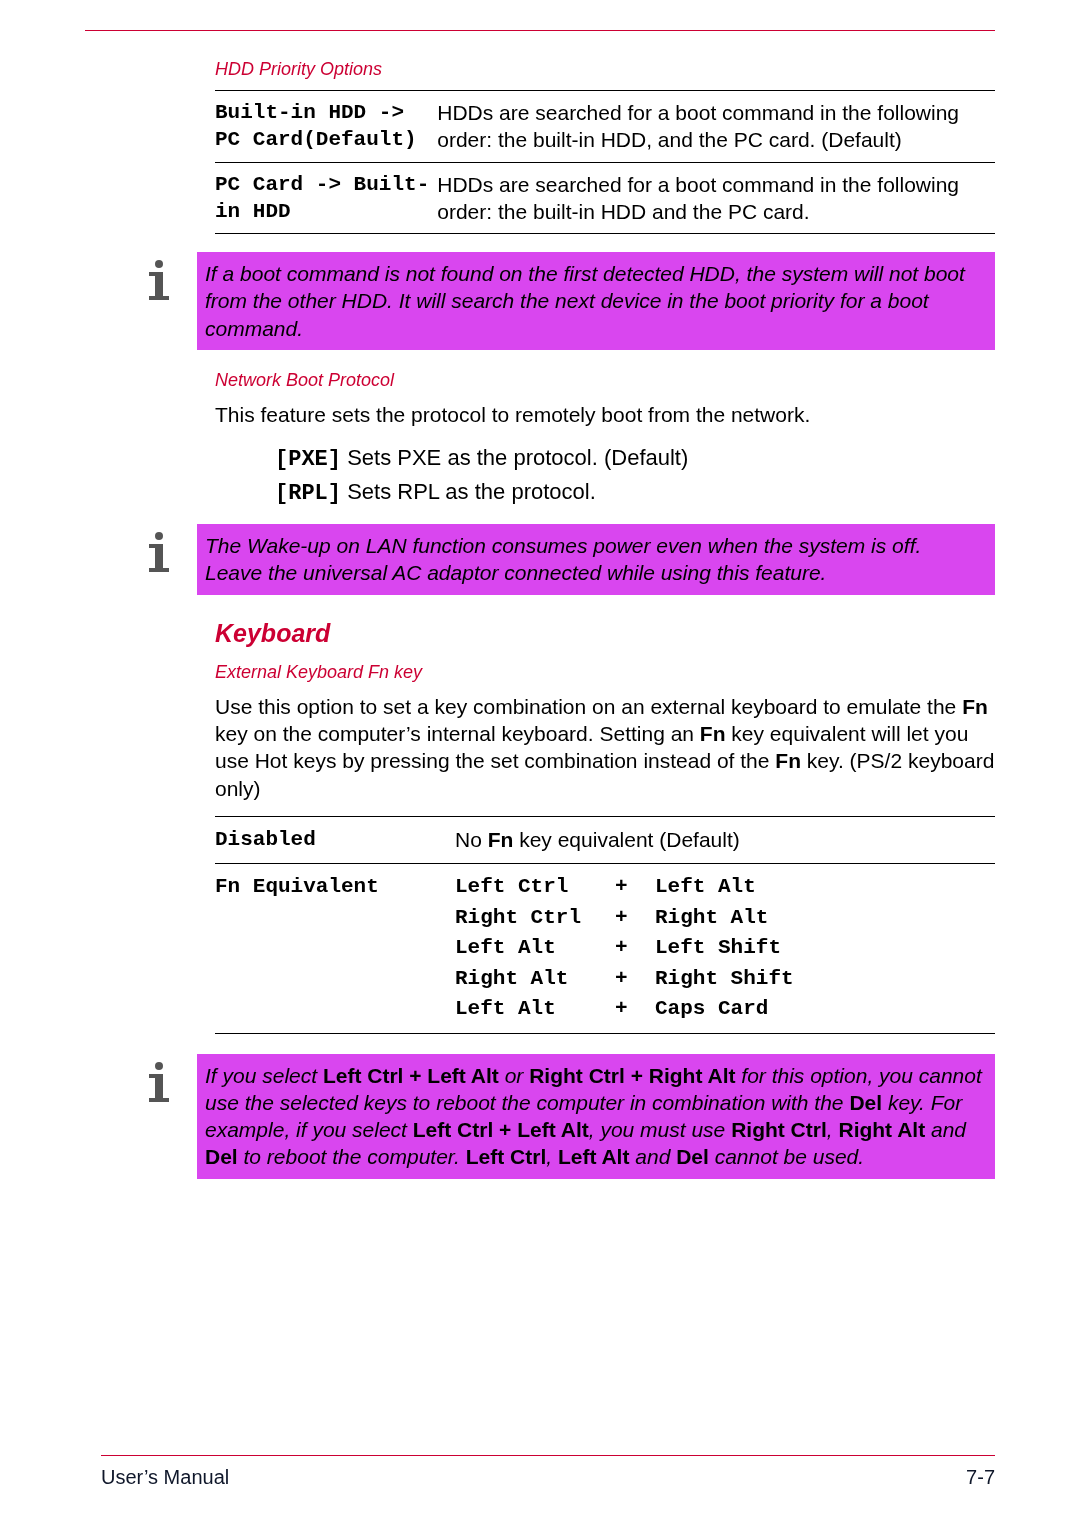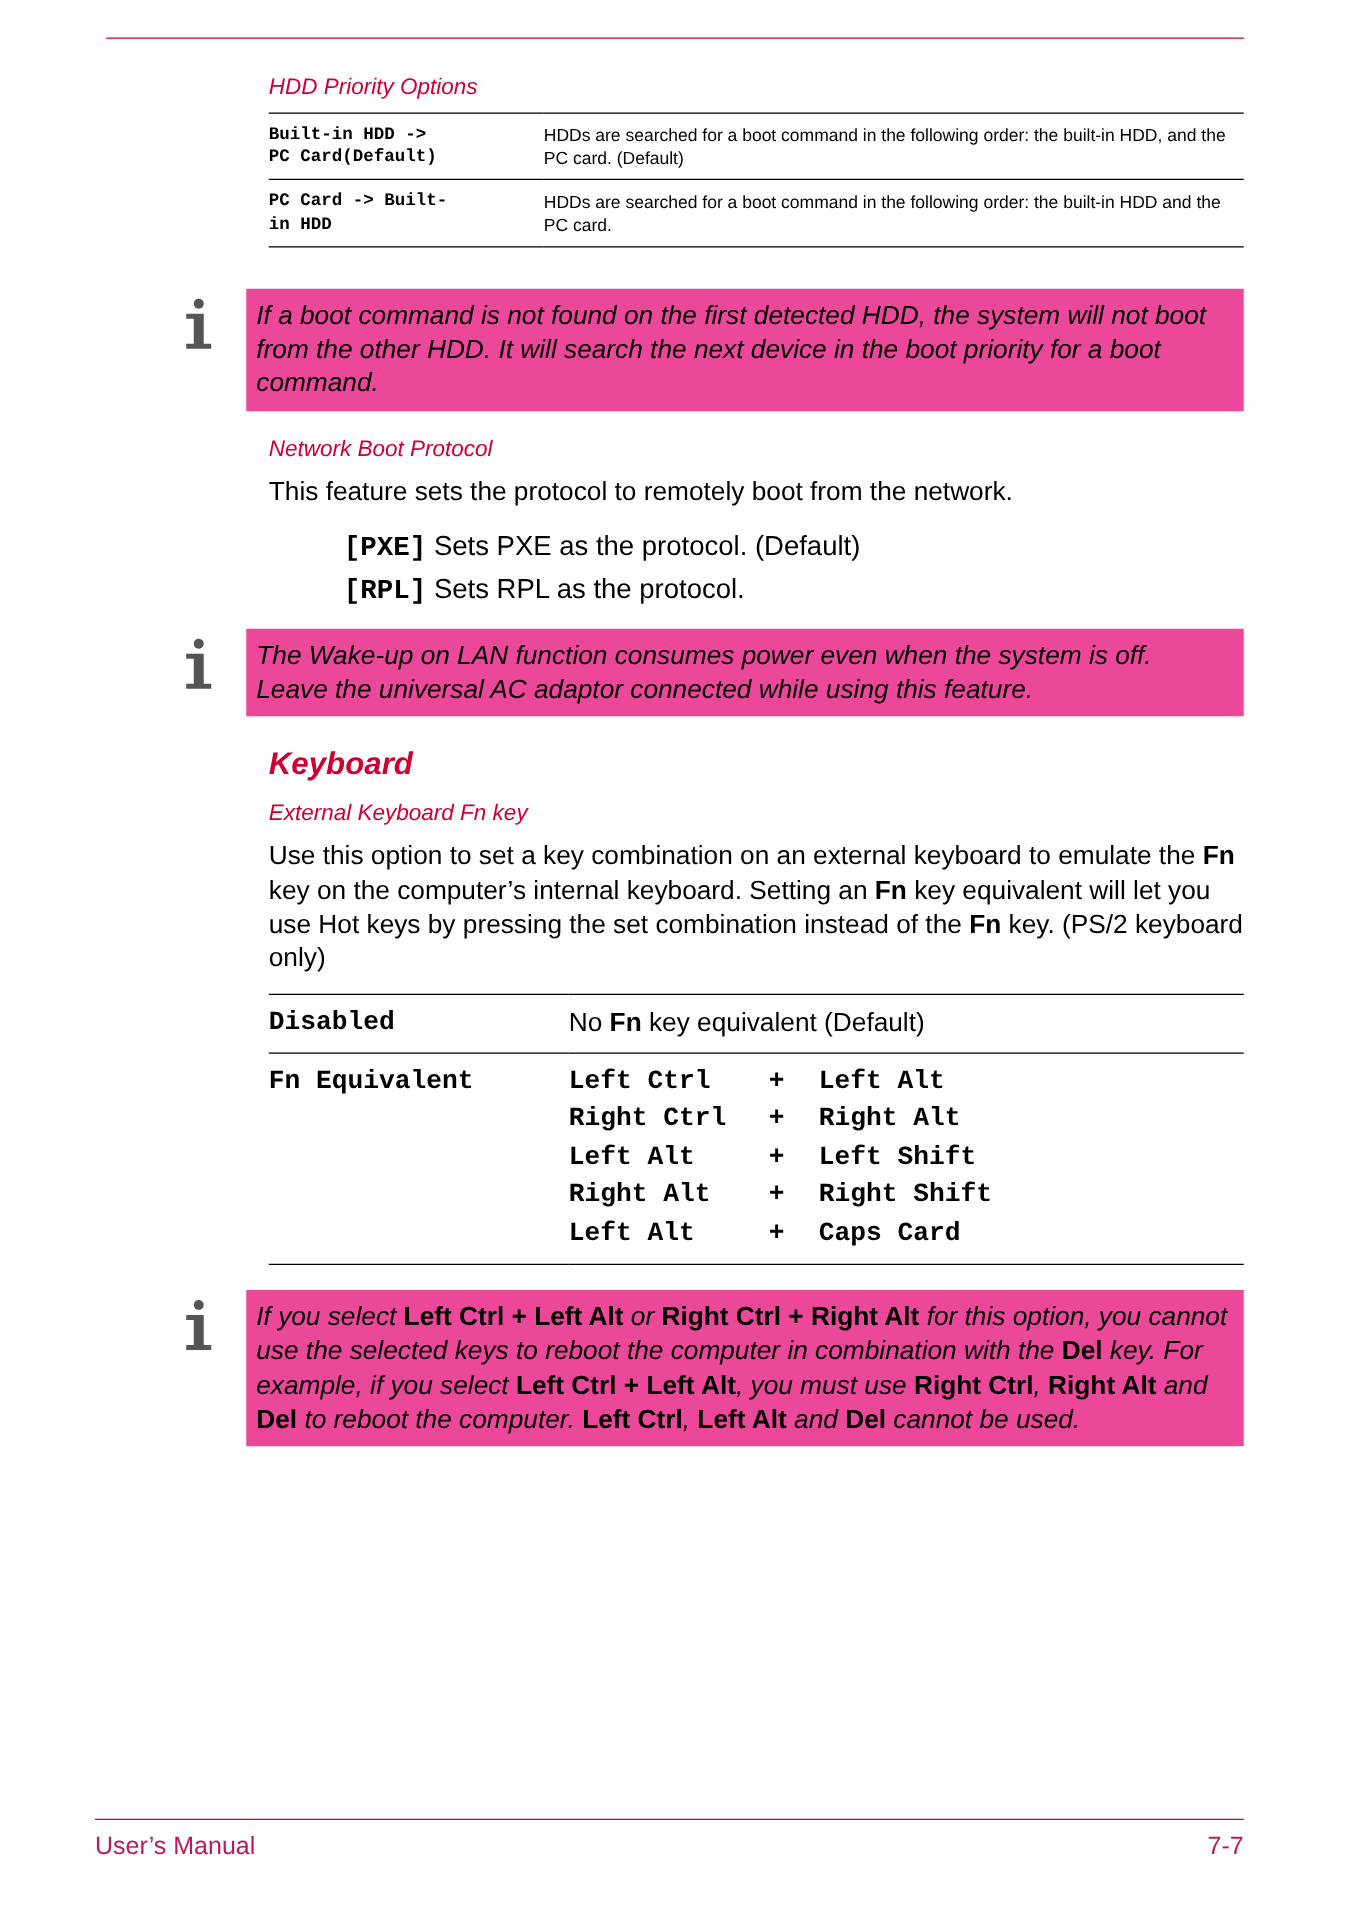--- a/index.html
+++ b/index.html
@@ -48,22 +48,22 @@
     margin-bottom: 14px;
   }
   p.body {
     font-size: 21px;
     line-height: 1.3;
     margin-bottom: 14px;
   }
   table.option-table {
     border-collapse: collapse;
     width: 100%;
-    font-size: 14px;
-    margin-bottom: 33px;
+    font-size: 21px;
+    margin-bottom: 18px;
   }
   table.option-table td {
     border-top: 1.5px solid #000;
     padding: 8px 8px 8px 0;
     vertical-align: top;
     line-height: 1.3;
   }
   table.option-table tr:last-child td {
     border-bottom: 1.5px solid #000;
   }
@@ -80,21 +80,21 @@
     margin-left: 50px;
     margin-bottom: 20px;
   }
   .info-callout .icon-wrap {
     width: 56px;
     flex: 0 0 56px;
     padding-top: 4px;
   }
   .info-callout .text {
     flex: 1;
-    background: #ec4899;
+    background: #d946ef;
     font-style: italic;
     font-size: 21px;
     line-height: 1.3;
     padding: 8px 12px 8px 8px;
   }
   .info-callout .text b { font-style: normal; }
   .proto-list {
     margin-left: 60px;
     font-size: 22px;
     line-height: 1.45;
@@ -128,25 +128,25 @@
     display: flex;
     font-family: "Courier New", monospace;
     font-weight: bold;
   }
   .combo-row span.c1 { width: 160px; }
   .combo-row span.plus { width: 40px; }
   .combo-row span.c2 { flex: 1; }
   .footer {
     position: absolute;
     bottom: 40px;
-    left: 76px;
+    left: 101px;
     right: 85px;
     border-top: 1.5px solid #cc0033;
     padding-top: 10px;
-    color: #be185d;
+    color: #0f172a;
     font-size: 20px;
     display: flex;
     justify-content: space-between;
   }
 </style>
 </head>
 <body>
 
 <div class="page">
 

